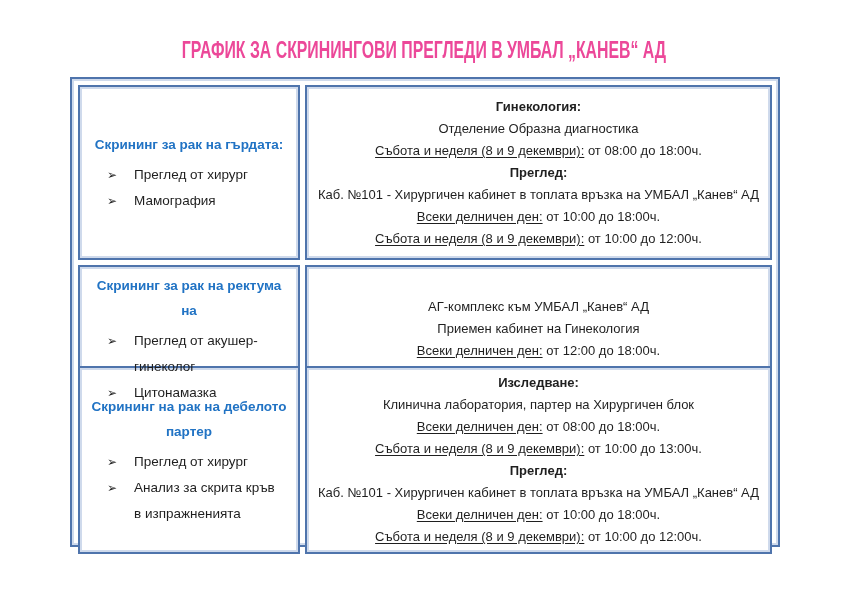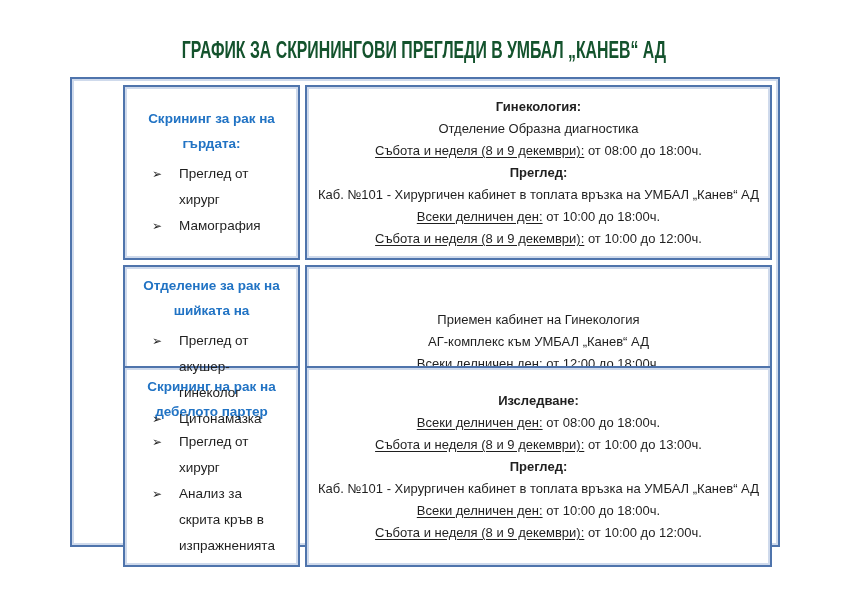--- a/index.html
+++ b/index.html
@@ -2,34 +2,34 @@
 <html><head>
 <meta charset="utf-8">
 <style>
   html,body{margin:0;padding:0;}
   body{
     width:848px;height:600px;background:#ffffff;position:relative;overflow:hidden;
     font-family:"Liberation Sans",sans-serif;color:#1f1f1f;
   }
   .title{
     position:absolute;top:36px;left:0;width:848px;text-align:center;
-    color:#14532d;font-weight:bold;font-size:24px;line-height:28px;white-space:nowrap;
+    color:#ec4899;font-weight:bold;font-size:24px;line-height:28px;white-space:nowrap;
   }
   .title-inner{display:inline-block;transform:scaleX(0.66);transform-origin:center;letter-spacing:0px;}
   .table{
     position:absolute;left:70px;top:77px;width:710px;height:470px;box-sizing:border-box;
     border:2px solid #4f74ac;box-shadow:inset 0 0 0 2px #cfdaec;
     padding:6px;display:grid;grid-template-rows:175px 96px 1fr;grid-row-gap:5px;row-gap:5px;
   }
   .row{display:grid;grid-template-columns:222px 1fr;grid-column-gap:5px;column-gap:5px;}
   .cell{
     box-sizing:border-box;border:2px solid #4f74ac;box-shadow:inset 0 0 0 2px #cfdaec;
     background:#ffffff;display:flex;flex-direction:column;justify-content:center;
   }
-  .cell.left{padding:6px 10px;margin-left:45px;}
+  .cell.left{padding:6px 10px;}
   .cell.right{padding:4px 6px;text-align:center;}
   .heading{
     color:#2173c4;font-weight:bold;font-size:13.5px;line-height:25px;text-align:center;margin-bottom:3px;
   }
   .hline{display:block;}
   ul.items{list-style:none;margin:2px 0 0 0;padding:0 12px 0 17px;}
   ul.items li{
     position:relative;padding-left:27px;font-size:13.5px;line-height:26px;
   }
   .bullet{
@@ -66,47 +66,48 @@
       <div class="line bold"><span>Преглед:</span></div>
       <div class="line"><span>Каб. №101 - Хирургичен кабинет в топлата връзка на УМБАЛ „Канев“ АД</span></div>
       <div class="line"><span class="u">Всеки делничен ден:</span><span> от 10:00 до 18:00ч.</span></div>
       <div class="line"><span class="u">Събота и неделя (8 и 9 декември):</span><span> от 10:00 до 12:00ч.</span></div>
     </div>
   </section>
 
   <section class="row">
     <div class="cell left">
       <div class="heading">
-        <span class="hline">Отделение за рак на шийката на</span>
+        <span class="hline">Скрининг за рак на ректума на</span>
       </div>
       <ul class="items">
         <li><span class="bullet">➢</span><span>Преглед от акушер-гинеколог</span></li>
         <li><span class="bullet">➢</span><span>Цитонамазка</span></li>
       </ul>
     </div>
     <div class="cell right">
+      <div class="line"><span>АГ-комплекс към УМБАЛ „Канев“ АД</span></div>
       <div class="line"><span>Приемен кабинет на Гинекология</span></div>
-      <div class="line"><span>АГ-комплекс към УМБАЛ „Канев“ АД</span></div>
       <div class="line"><span class="u">Всеки делничен ден:</span><span> от 12:00 до 18:00ч.</span></div>
       <div class="line"><span class="u">Събота и неделя (8 и 9 декември):</span><span> от 11:00 до 13:00ч.</span></div>
     </div>
   </section>
 
   <section class="row">
     <div class="cell left">
       <div class="heading">
         <span class="hline">Скрининг на рак на дебелото партер</span>
       </div>
       <ul class="items">
         <li><span class="bullet">➢</span><span>Преглед от хирург</span></li>
         <li><span class="bullet">➢</span><span>Анализ за скрита кръв в изпражненията</span></li>
       </ul>
     </div>
     <div class="cell right">
       <div class="line bold"><span>Изследване:</span></div>
+      <div class="line"><span>Клинична лаборатория, партер на Хирургичен блок</span></div>
       <div class="line"><span class="u">Всеки делничен ден:</span><span> от 08:00 до 18:00ч.</span></div>
       <div class="line"><span class="u">Събота и неделя (8 и 9 декември):</span><span> от 10:00 до 13:00ч.</span></div>
       <div class="line bold"><span>Преглед:</span></div>
       <div class="line"><span>Каб. №101 - Хирургичен кабинет в топлата връзка на УМБАЛ „Канев“ АД</span></div>
       <div class="line"><span class="u">Всеки делничен ден:</span><span> от 10:00 до 18:00ч.</span></div>
       <div class="line"><span class="u">Събота и неделя (8 и 9 декември):</span><span> от 10:00 до 12:00ч.</span></div>
     </div>
   </section>
 
 </div>

